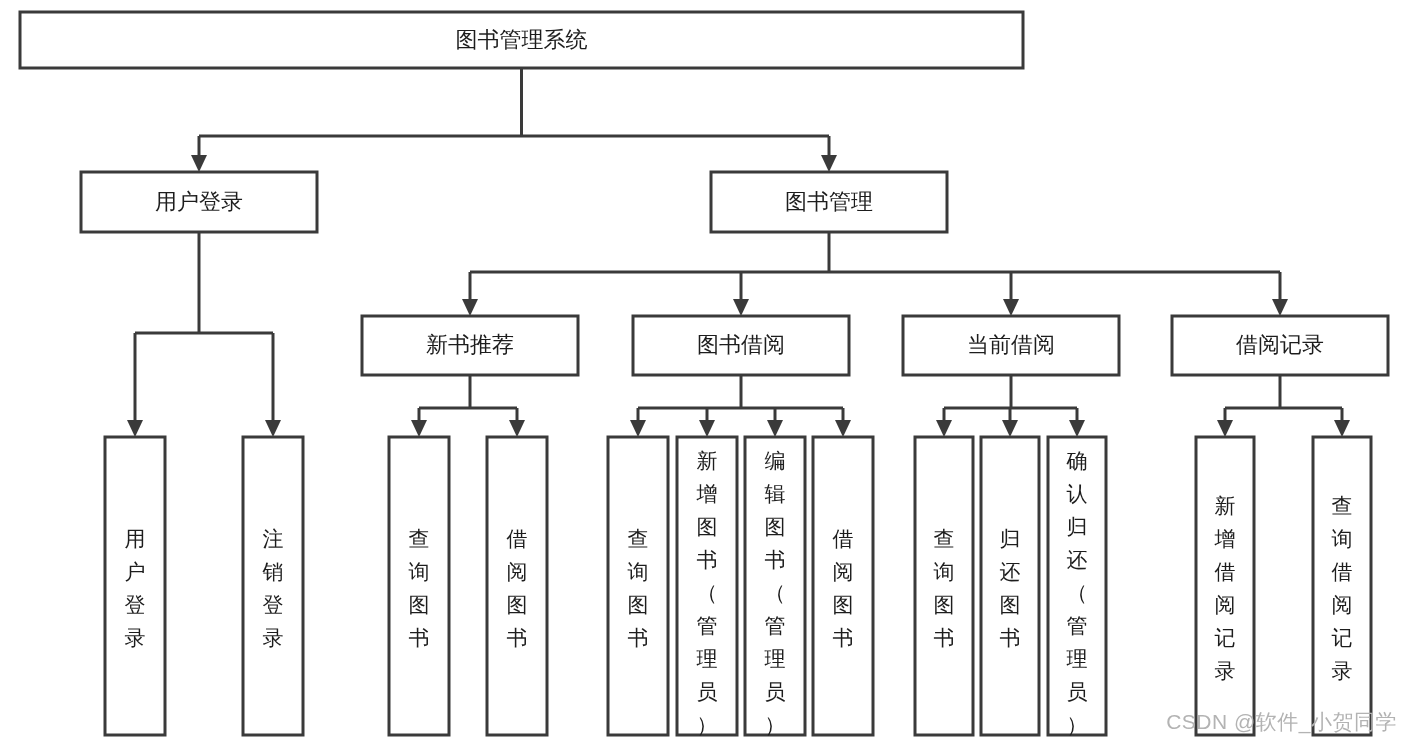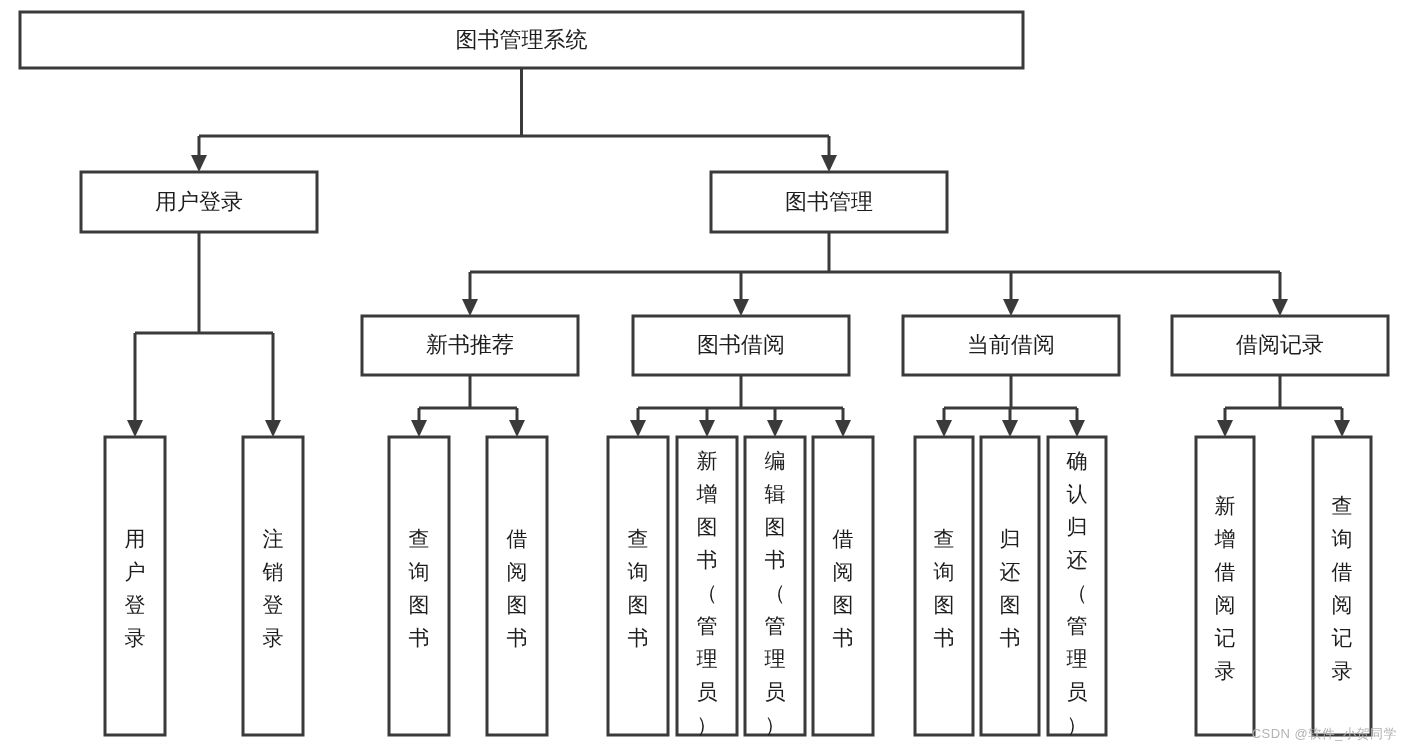--- a/index.html
+++ b/index.html
@@ -51,23 +51,23 @@
     stroke-width: 3;
     fill: none;
   }
   .arrow-head {
     fill: #3a3a3a;
     stroke: none;
   }
   .watermark {
     position: absolute;
     right: 8px;
-    bottom: 4px;
-    font-family: "Liberation Sans", "DejaVu Sans", sans-serif;
-    font-size: 13px;
+    bottom: 11px;
+    font-family: "Liberation Sans", "DejaVu Sans", sans-serif;
+    font-size: 21px;
     color: #b3b3b3;
     white-space: nowrap;
     letter-spacing: 0.5px;
     user-select: none;
   }
 </style>
 </head>
 <body>
 
 <div id="diagram-root">

